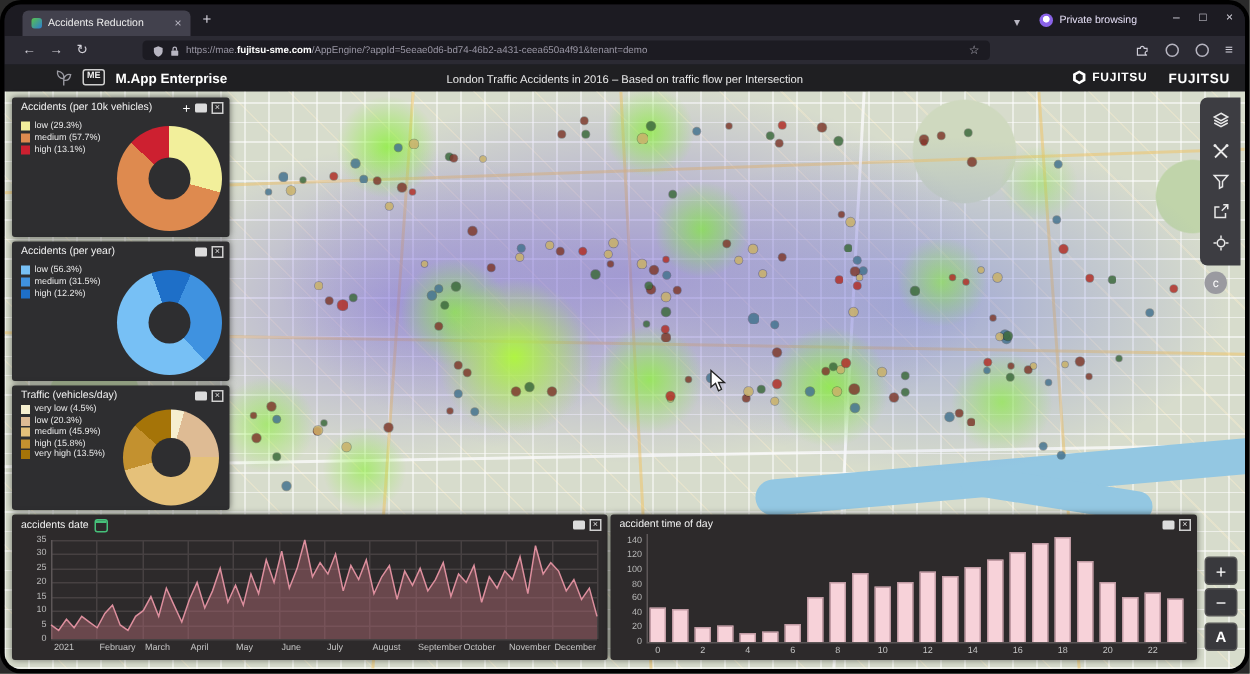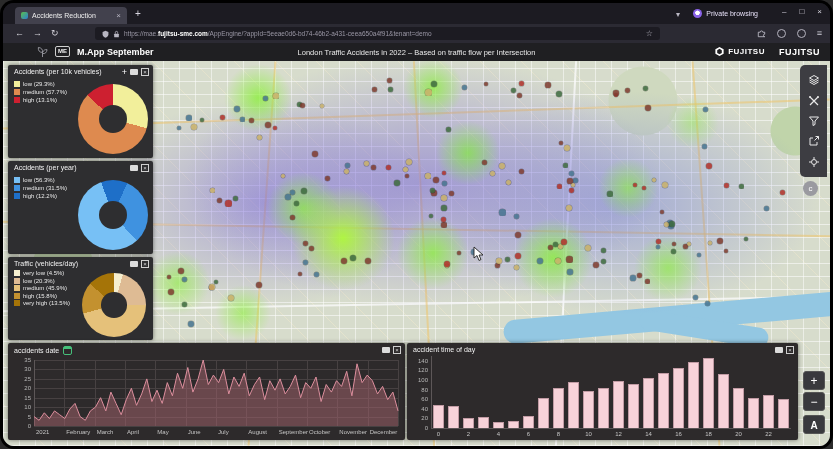--- a/index.html
+++ b/index.html
@@ -165,22 +165,22 @@
       <span class="circle-ic"></span>
       <span class="menu-ic">≡</span>
     </span>
   </div>
 
   <div class="appheader">
     <svg class="leaf" width="11" height="12" viewBox="0 0 12 13">
           <path d="M6 12 V7 C2.5 7 1 4.5 1.5 1.5 C5 2 6.5 4 6 7 C7 4.5 9 3.5 11 4 C10.5 7 9 8.5 6.5 8.2" fill="none" stroke="#9a9aa2" stroke-width="1"></path>
         </svg>
     <span class="me-badge">ME</span>
-    <span class="appname">M.App September</span>
-    <span class="apptitle">London Traffic Accidents in 2022 – Based on traffic flow per Intersection</span>
+    <span class="appname">M.App Enterprise</span>
+    <span class="apptitle">London Traffic Accidents in 2016 – Based on traffic flow per Intersection</span>
     <span class="brands">
       <span class="hex-brand">
         <svg width="11" height="11" viewBox="0 0 24 24">
               <path d="M12 2 L21 7 V17 L12 22 L3 17 V7 Z M12 6 L17 9 V15 L12 18 L7 15 V9 Z" fill="#fff" fill-rule="evenodd"></path>
             </svg>
         <span>FUJITSU</span>
       </span>
       <span class="fj-brand">FUJITSU</span>
     </span>
   </div>

